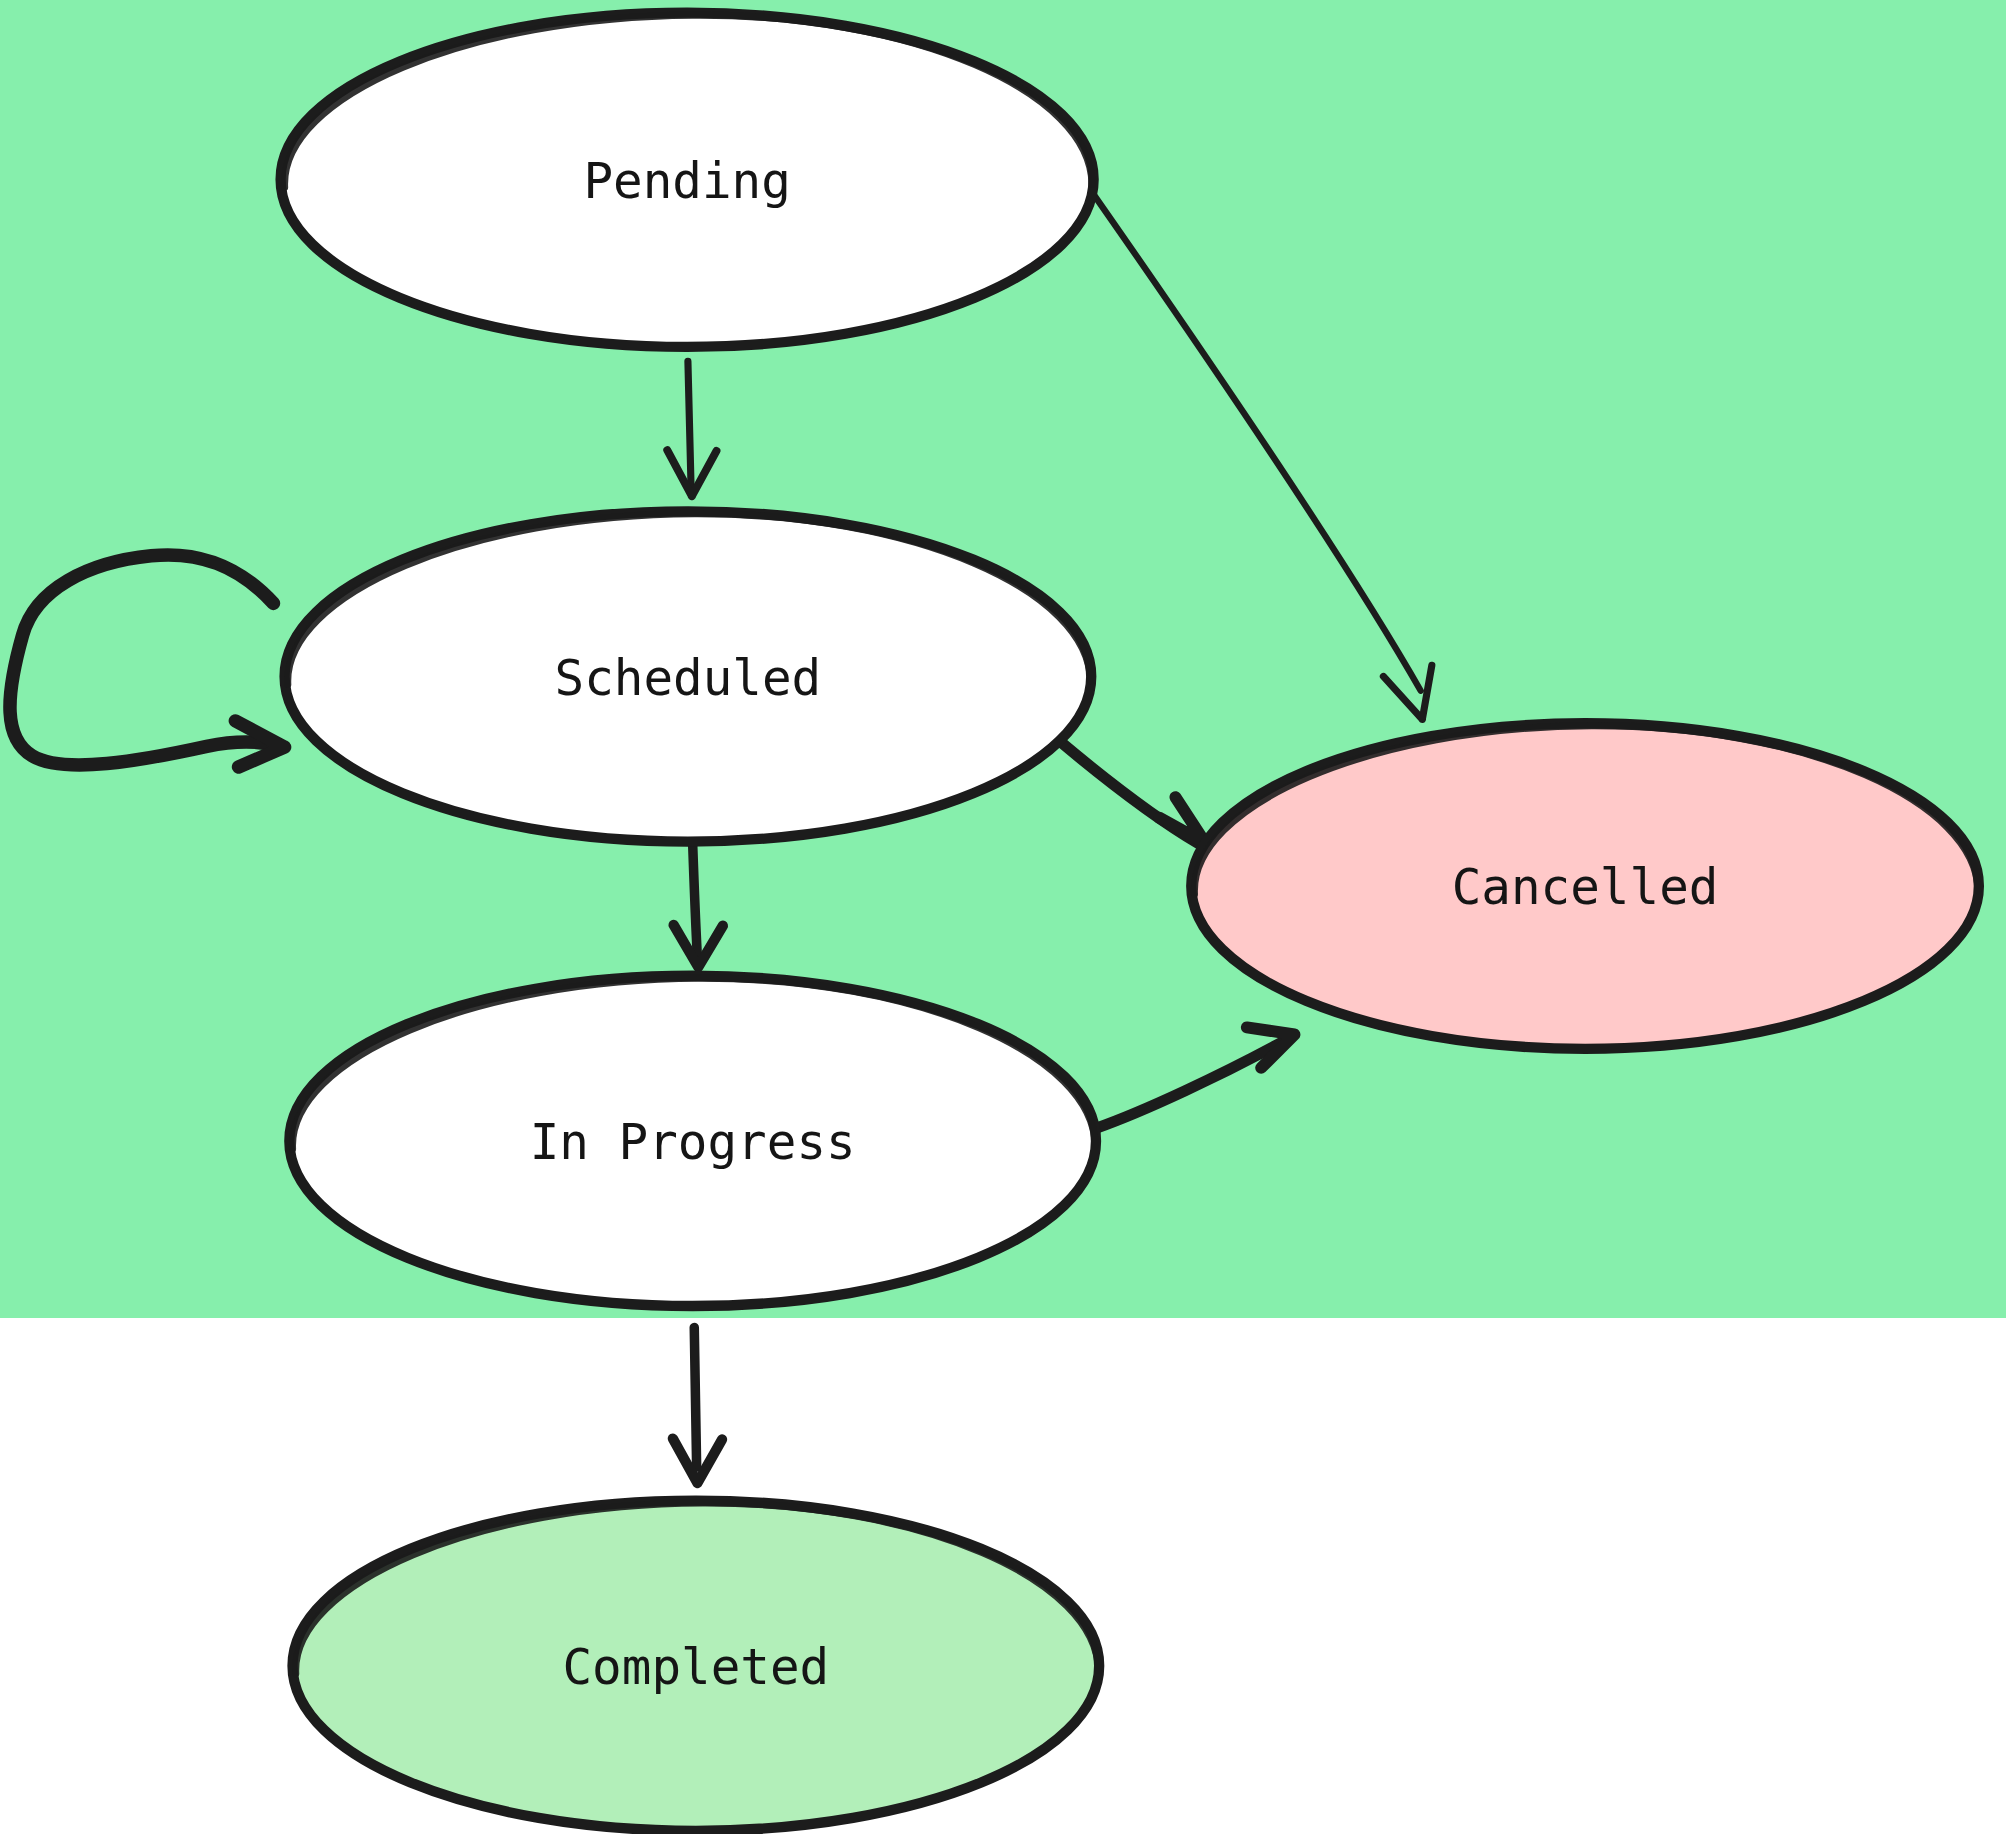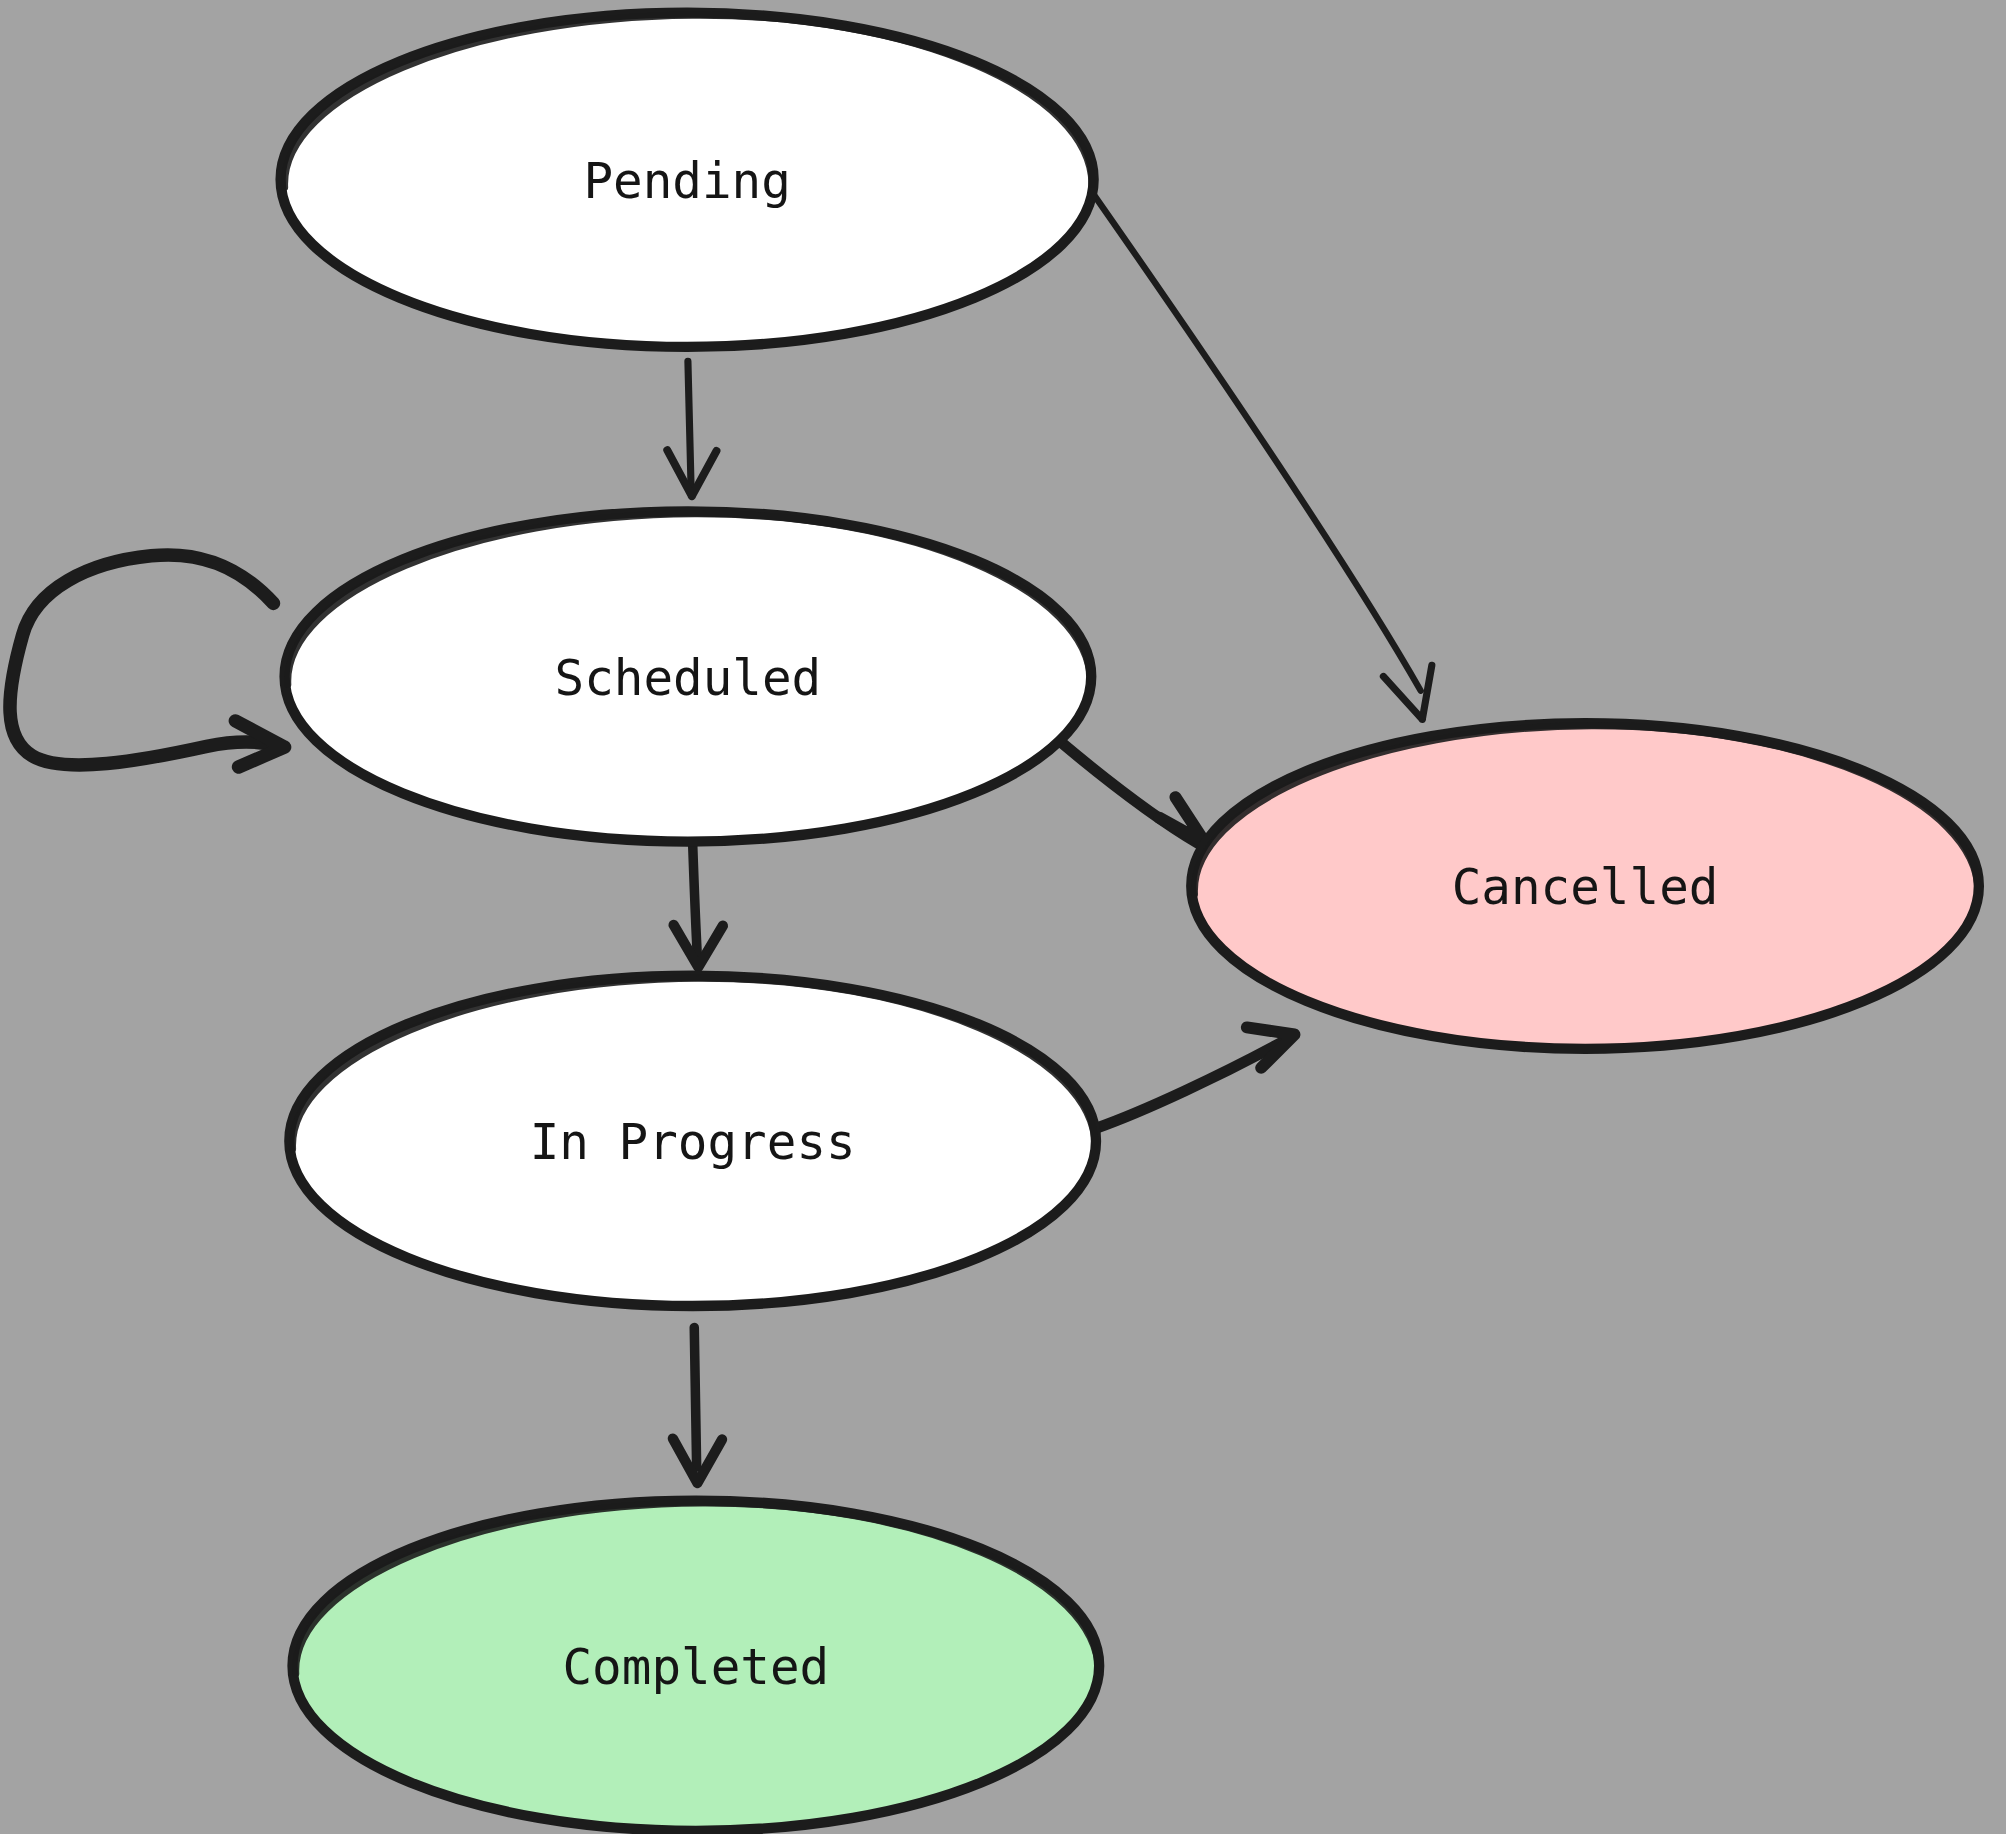--- a/index.html
+++ b/index.html
@@ -9,22 +9,22 @@
   }
   body {
     width: 2007px;
     height: 1834px;
     overflow: hidden;
     font-family: "DejaVu Sans Mono", monospace;
   }
   #diagram-root {
     position: relative;
     width: 2007px;
-    height: 1834px;
-    background: #a3a3a3;
+    height: 1318px;
+    background: #86efac;
   }
   svg#state-diagram {
     display: block;
     width: 2007px;
     height: 1834px;
   }
   .node-shape {
     stroke: #1c1c1c;
     stroke-linecap: round;
     stroke-linejoin: round;

